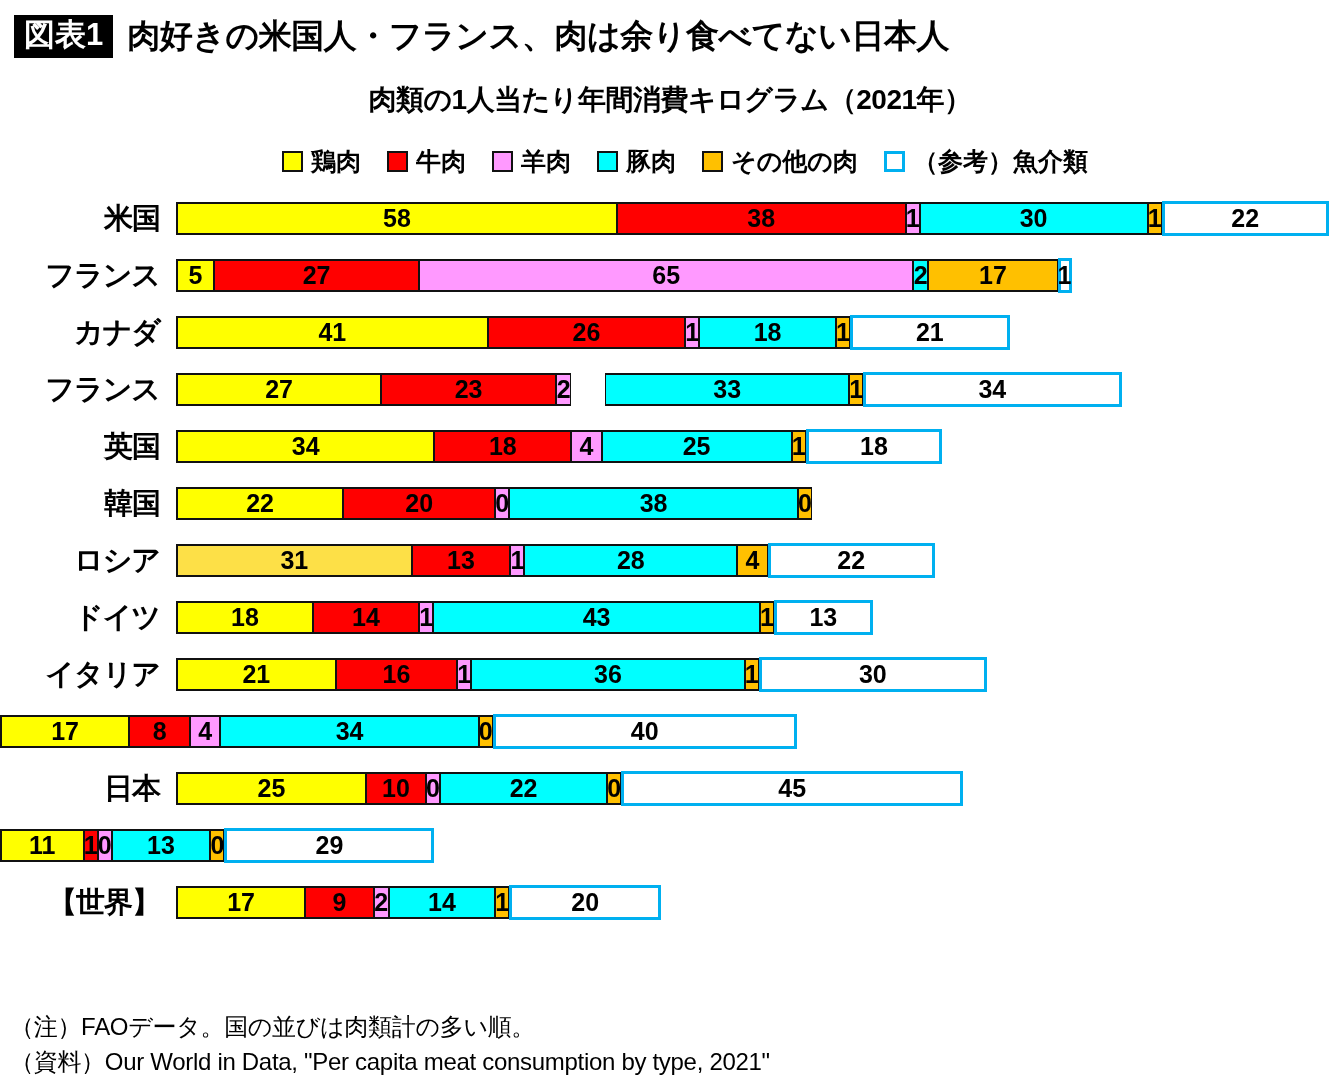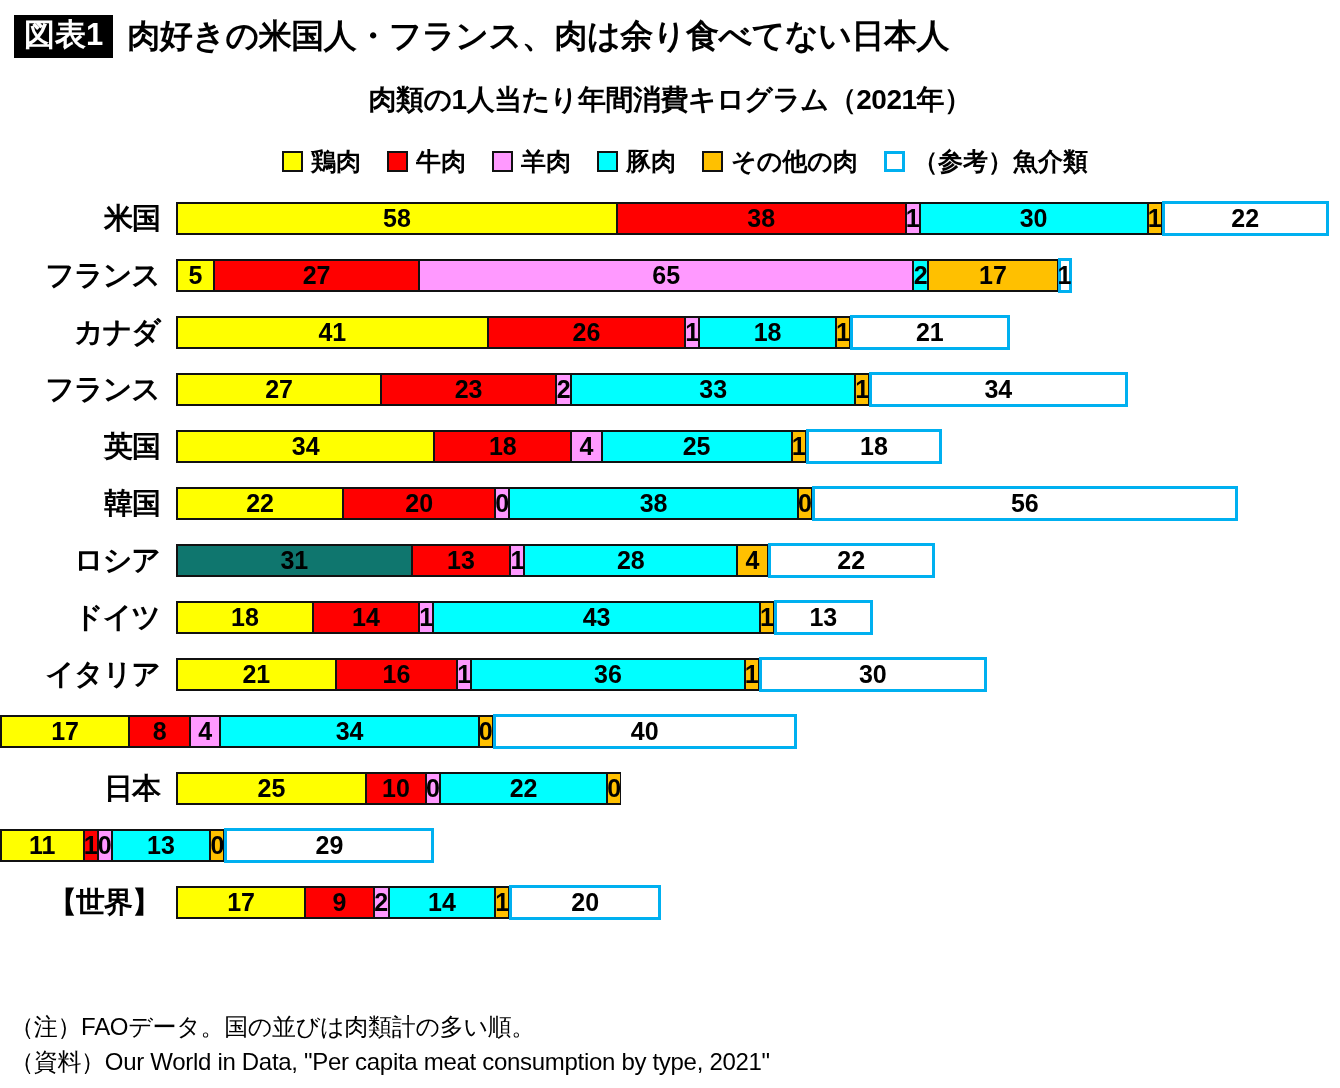--- a/index.html
+++ b/index.html
@@ -248,21 +248,21 @@
         <div class="bars">
           <div class="seg first" style="width: 205.2px; background: rgb(255, 255, 0);">
             <span>27</span>
           </div>
           <div class="seg" style="width: 174.8px; background: rgb(255, 0, 0);">
             <span>23</span>
           </div>
           <div class="seg" style="width: 15.2px; background: rgb(255, 153, 255);">
             <span>2</span>
           </div>
-          <div class="seg" style="width: 284px; background: rgb(0, 255, 255);">
+          <div class="seg" style="width: 244px; background: rgb(0, 255, 255); margin-left: 34px;">
             <span>33</span>
           </div>
           <div class="seg" style="width: 14px; background: rgb(255, 192, 0);">
             <span>1</span>
           </div>
           <div class="seg fish" style="width: 258.4px;">
             <span>34</span>
           </div>
         </div>
       </div>
@@ -300,29 +300,26 @@
           </div>
           <div class="seg" style="width: 14px; background: rgb(255, 153, 255);">
             <span>0</span>
           </div>
           <div class="seg" style="width: 288.8px; background: rgb(0, 255, 255);">
             <span>38</span>
           </div>
           <div class="seg" style="width: 14px; background: rgb(255, 192, 0);">
             <span>0</span>
           </div>
-          <div class="seg fish" style="width: 425.6px;">
-            <span>56</span>
-          </div>
         </div>
       </div>
       <div class="row">
         <div class="row-label">ロシア</div>
         <div class="bars">
-          <div class="seg first" style="width: 235.6px; background: #0f766e;">
+          <div class="seg first" style="width: 235.6px; background: #fde047;">
             <span>31</span>
           </div>
           <div class="seg" style="width: 98.8px; background: rgb(255, 0, 0);">
             <span>13</span>
           </div>
           <div class="seg" style="width: 14px; background: rgb(255, 153, 255);">
             <span>1</span>
           </div>
           <div class="seg" style="width: 212.8px; background: rgb(0, 255, 255);">
             <span>28</span>
@@ -413,20 +410,23 @@
             <span>10</span>
           </div>
           <div class="seg" style="width: 14px; background: rgb(255, 153, 255);">
             <span>0</span>
           </div>
           <div class="seg" style="width: 167.2px; background: rgb(0, 255, 255);">
             <span>22</span>
           </div>
           <div class="seg" style="width: 14px; background: rgb(255, 192, 0);">
             <span>0</span>
+          </div>
+          <div class="seg fish" style="width: 342px;">
+            <span>45</span>
           </div>
         </div>
       </div>
       <div class="row">
         <div class="bars">
           <div class="seg first" style="width: 83.6px; background: rgb(255, 255, 0);">
             <span>11</span>
           </div>
           <div class="seg" style="width: 14px; background: rgb(255, 0, 0);">
             <span>1</span>

